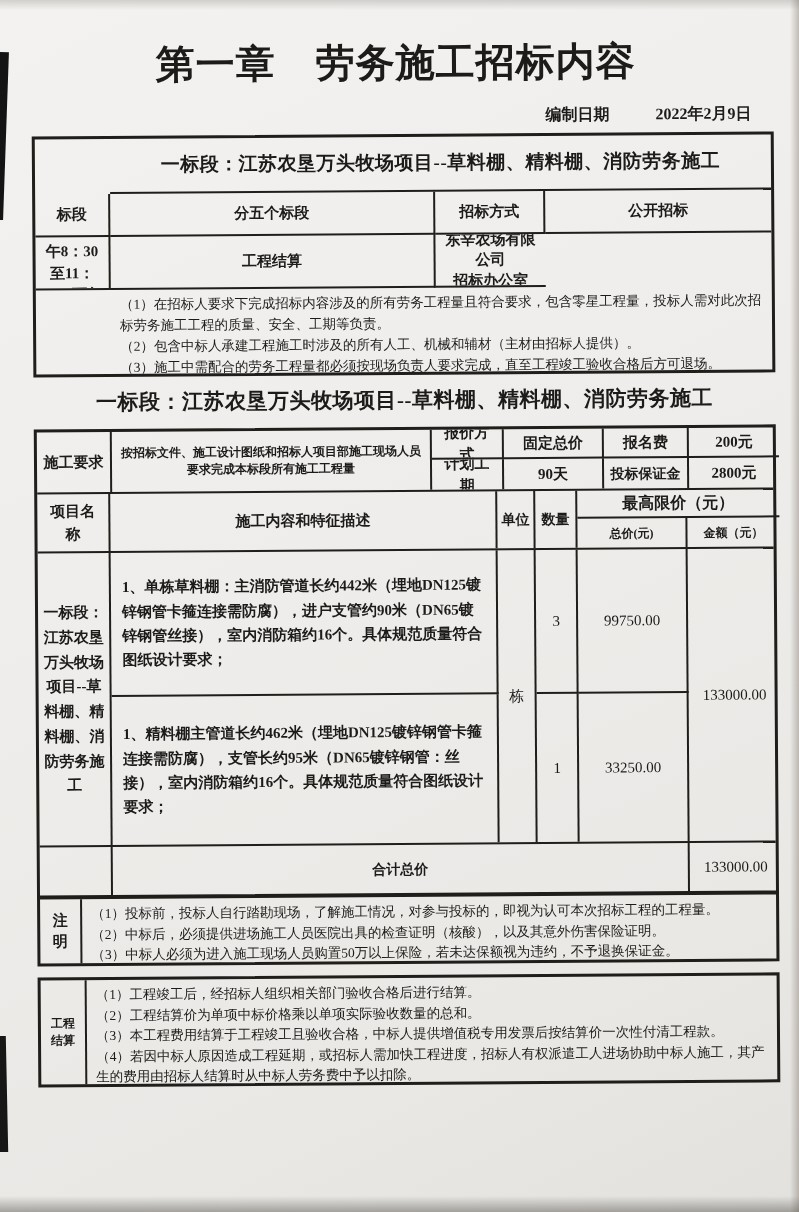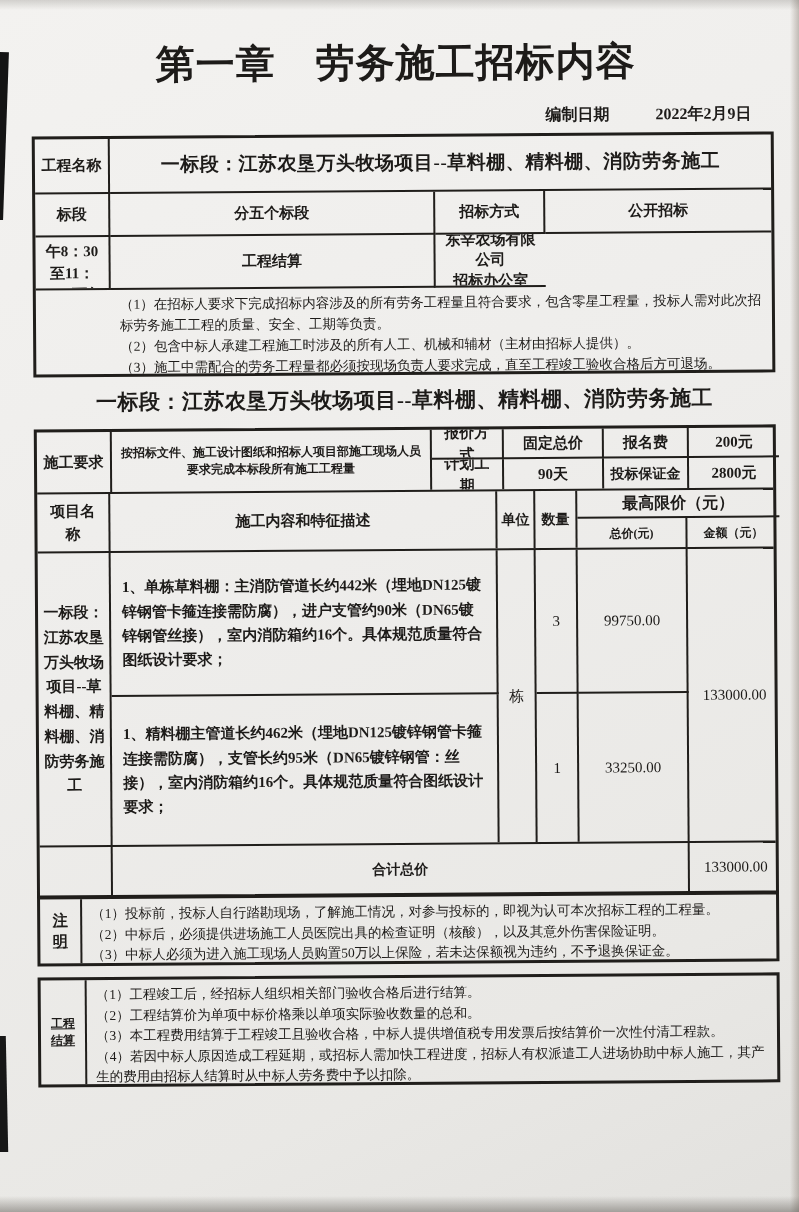--- a/index.html
+++ b/index.html
@@ -62,38 +62,37 @@
   .s4{grid-template-columns:73px 577px 92px;grid-template-rows:48px;}
   .desc{font-size:15px;font-weight:bold;line-height:1.62;padding:8px 11px;}
   .itemname{font-size:15px;font-weight:bold;line-height:1.65;padding:2px 3px;}
   .num{font-size:15px;}
 
   #tableC{left:35px;top:894px;width:742px;height:70px;}
   #tableC .grid{grid-template-columns:42px 1fr;height:100%;}
   #tableD{left:35px;top:975px;width:742px;height:110px;}
   #tableD .grid{grid-template-columns:46px 1fr;height:100%;}
   .note-items{padding:5px 9px;font-size:13.5px;line-height:1.52;}
-  .side-label{font-size:15px;font-weight:bold;padding:0 8px;line-height:1.4;text-decoration:underline;}
+  .side-label{font-size:15px;font-weight:bold;padding:0 8px;line-height:1.4;}
 </style>
 </head>
 <body>
 
 <div class="page">
   <div class="content">
 
     <div class="doc-title">第一章　劳务施工招标内容</div>
 
     <div class="date-line">
       <span>编制日期</span>
       <span>2022年2月9日</span>
     </div>
 
     <div class="tbl" id="tableA">
       <div class="grid">
-        <div class="cell b f15">工程名称</div>
         <div class="cell lc projname" style="grid-column:2/5;">一标段：江苏农垦万头牧场项目--草料棚、精料棚、消防劳务施工</div>
 
         <div class="cell b f15">标段</div>
         <div class="cell b f15">分五个标段</div>
         <div class="cell b f15">招标方式</div>
         <div class="cell lc b f15">公开招标</div>
 
         <div class="cell b f15" style="line-height:1.45;">2022年2月9日至10日，上午8：30至11：00，下午14：30至16：00</div>
         <div class="cell b f15">工程结算</div>
         <div class="cell lc b f15 col" style="line-height:1.35;">

